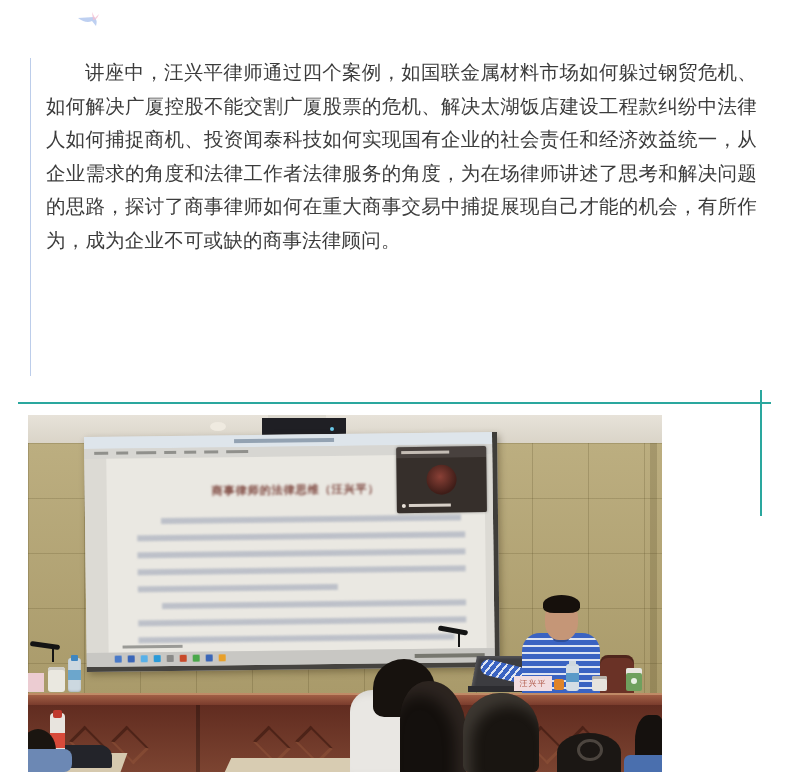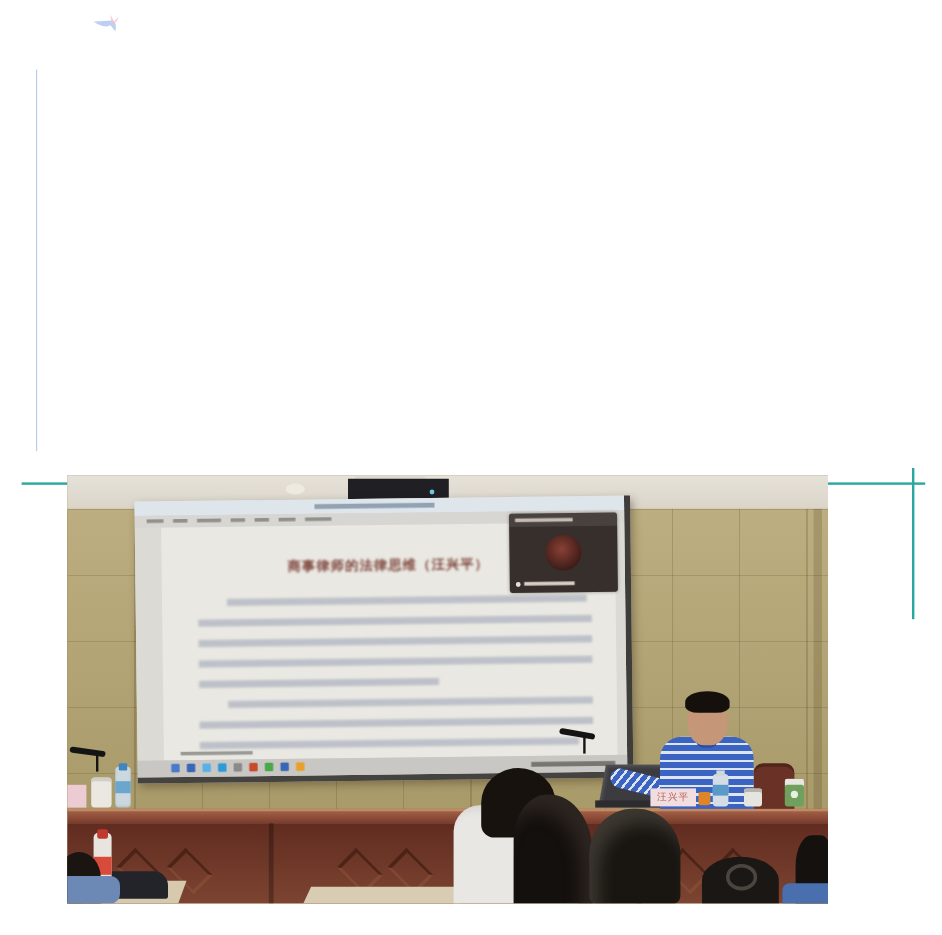--- a/index.html
+++ b/index.html
@@ -12,22 +12,22 @@
   .teal-h{position:absolute;left:18px;top:402px;width:753px;height:2px;background:#2aa79e;}
   .teal-v{position:absolute;left:760px;top:390px;width:2px;height:126px;background:#2aa79e;}
 
   
   .article{position:absolute;left:46px;top:56px;width:711px;color:#3c3c3c;
            font-size:19.5px;line-height:33.5px;letter-spacing:0.2px;
            text-align:justify;text-justify:inter-ideograph;}
   .article p{margin:0;text-indent:2em;}
 
   
-  .photo{position:absolute;left:28px;top:396px;width:634px;height:357px;overflow:hidden;
-         background:#b3a474;margin-left:28px;}
+  .photo{position:absolute;left:28px;top:415px;width:634px;height:357px;overflow:hidden;
+         background:#b3a474;}
   .photo *{position:absolute;}
 
   .ceiling{left:0;top:0;width:634px;height:30px;background:linear-gradient(#e7e2d9,#d9d3c7);}
   .detector{left:182px;top:7px;width:16px;height:9px;background:#efeae0;border-radius:50%;}
   .proj-plate{left:240px;top:0;width:58px;height:9px;background:#dcd8ce;}
   .projector{left:234px;top:3px;width:84px;height:29px;background:#1f1f24;
              border-radius:0 0 10px 10px;box-shadow:inset 0 -5px 0 #36363c;}
   .proj-led{left:302px;top:12px;width:4px;height:4px;background:#6ac8e8;border-radius:50%;}
 
   .wall{left:0;top:28px;width:634px;height:254px;
@@ -145,20 +145,21 @@
 <div id="page">
 
   <svg class="sparkle" viewBox="0 0 28 24">
     <path d="M2 10 Q10 16 16 13 L20 18 Q22 12 18 9 Z" fill="#aec4ee" opacity=".8"></path>
     <path d="M16 4 L19 10 L23 6 Q21 12 17 12 Z" fill="#f2bfd2" opacity=".8"></path>
   </svg>
 
   <div class="left-rule"></div>
 
   <div class="article">
+    <p>讲座中，汪兴平律师通过四个案例，如国联金属材料市场如何躲过钢贸危机、如何解决广厦控股不能交割广厦股票的危机、解决太湖饭店建设工程款纠纷中法律人如何捕捉商机、投资闻泰科技如何实现国有企业的社会责任和经济效益统一，从企业需求的角度和法律工作者法律服务的角度，为在场律师讲述了思考和解决问题的思路，探讨了商事律师如何在重大商事交易中捕捉展现自己才能的机会，有所作为，成为企业不可或缺的商事法律顾问。</p>
   </div>
 
   <div class="teal-h"></div>
   <div class="teal-v"></div>
 
   <div class="photo">
     <div class="ceiling"></div>
     <div class="detector"></div>
     <div class="proj-plate"></div>
     <div class="projector"></div>

